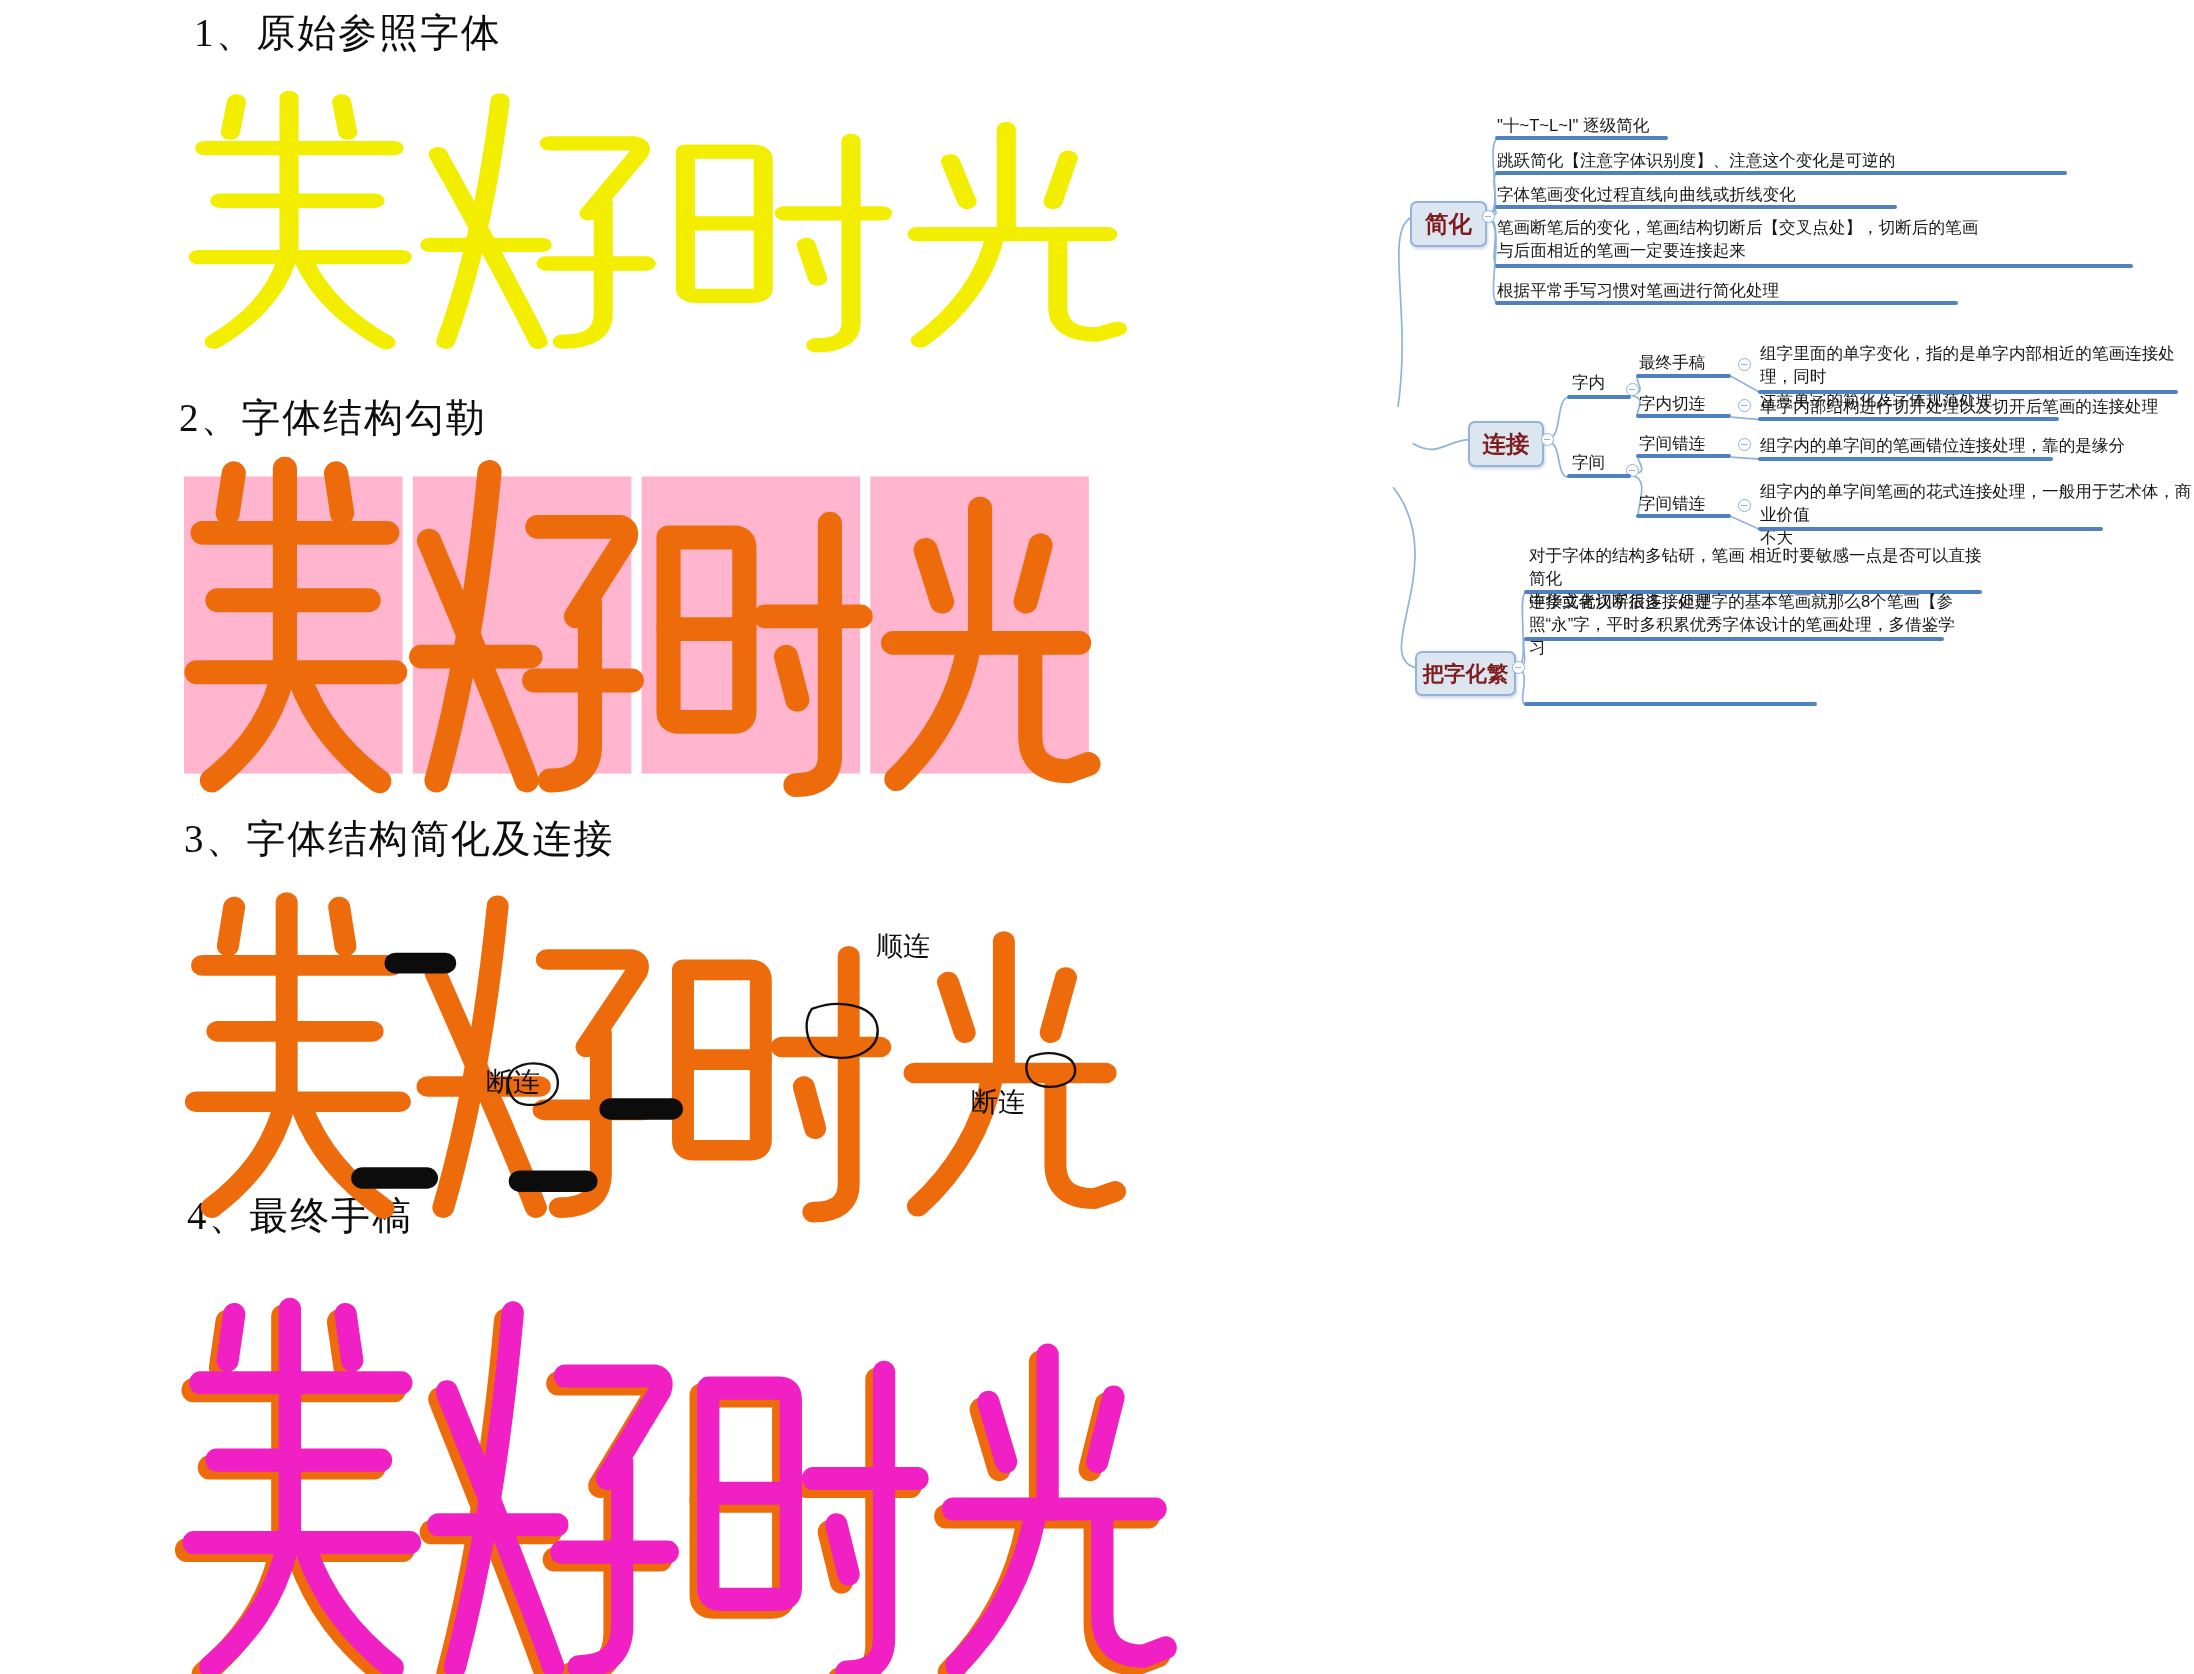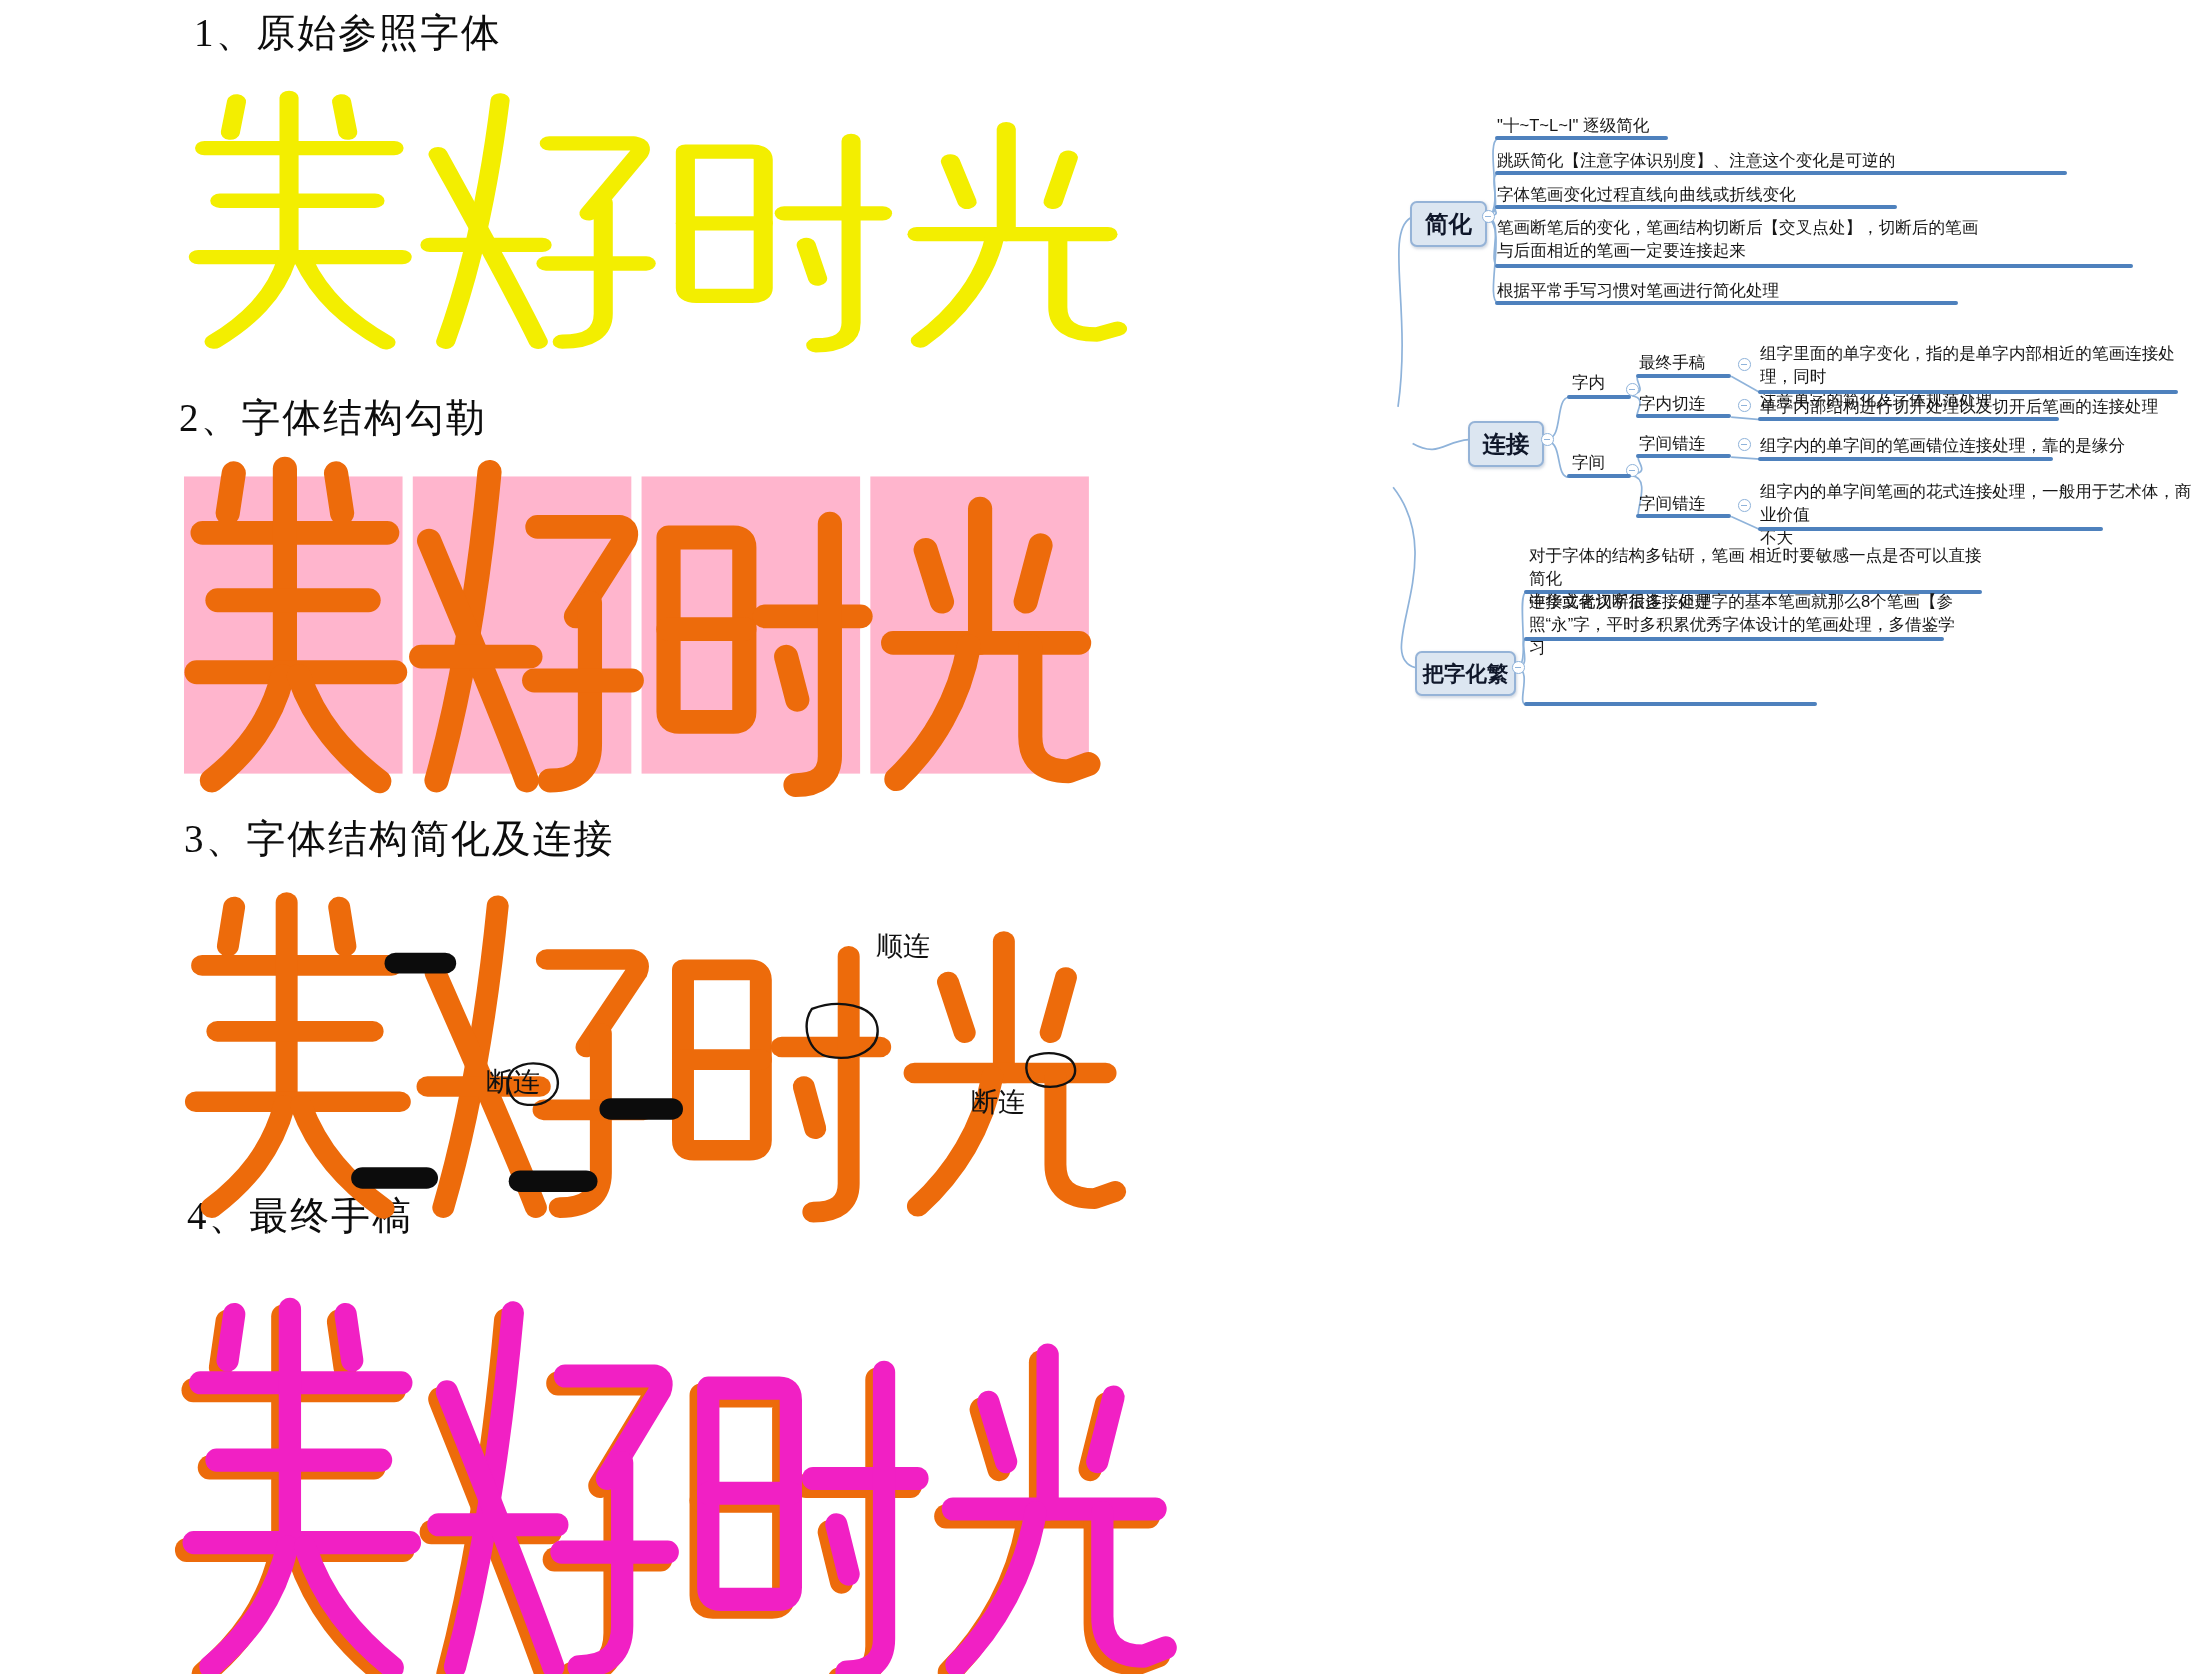--- a/index.html
+++ b/index.html
@@ -17,21 +17,21 @@
   .use-magenta{stroke:#F120C4;stroke-width:44;fill:none;stroke-linecap:round;stroke-linejoin:round;}
   .pinkblock{fill:#FFB5CD;}
   .cutmark{fill:#0c0c0c;}
   .handcircle{fill:none;stroke:#111;stroke-width:5;}
   .anno-label{position:absolute;font-size:27px;color:#111;white-space:nowrap;}
   .sr{position:absolute;width:0.5px;height:0.5px;overflow:hidden;clip:rect(0 0 0 0);white-space:nowrap;}
   
   #connectors{position:absolute;left:0;top:0;}
   #connectors path{fill:none;stroke:#8FB3DA;stroke-width:3.5px;}
   .mm-box{position:absolute;display:flex;align-items:center;justify-content:center;
-          background:#DCE6F1;border:2.4px solid #95B3D7;border-radius:6.8px;color:#0f172a;
+          background:#DCE6F1;border:2.4px solid #95B3D7;border-radius:6.8px;color:#7f1d1d;
           font-weight:bold;box-shadow:1px 1.9px 2.9px rgba(120,140,170,.35);}
   .mm-root{border:4.9px solid #4F81BD;border-radius:11.7px;font-size:31px;letter-spacing:1px;}
   .mm-branch{font-size:23.4px;}
   .mm-leaf{position:absolute;font-size:16.6px;line-height:23px;color:#161616;white-space:pre-line;}
   .mm-label{position:absolute;font-size:16.6px;color:#161616;white-space:nowrap;}
   .mm-underline{position:absolute;height:4.4px;background:#4E81BD;border-radius:1.9px;}
   .toggle{position:absolute;width:12.7px;height:12.7px;border:1.5px solid #8FB3DA;border-radius:50%;
           background:#fff;box-sizing:border-box;display:flex;align-items:center;justify-content:center;}
   .toggle i{display:block;width:5.8px;height:1.5px;background:#8FB3DA;}
 </style>

